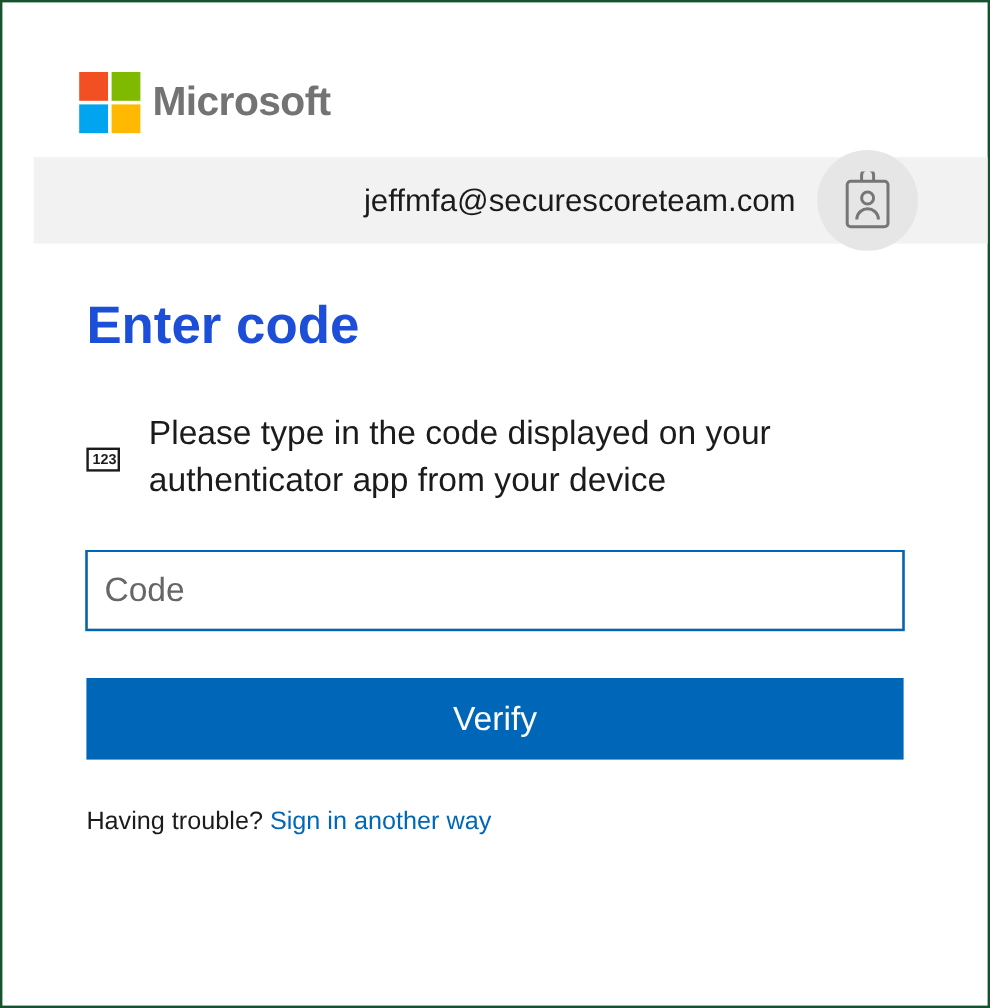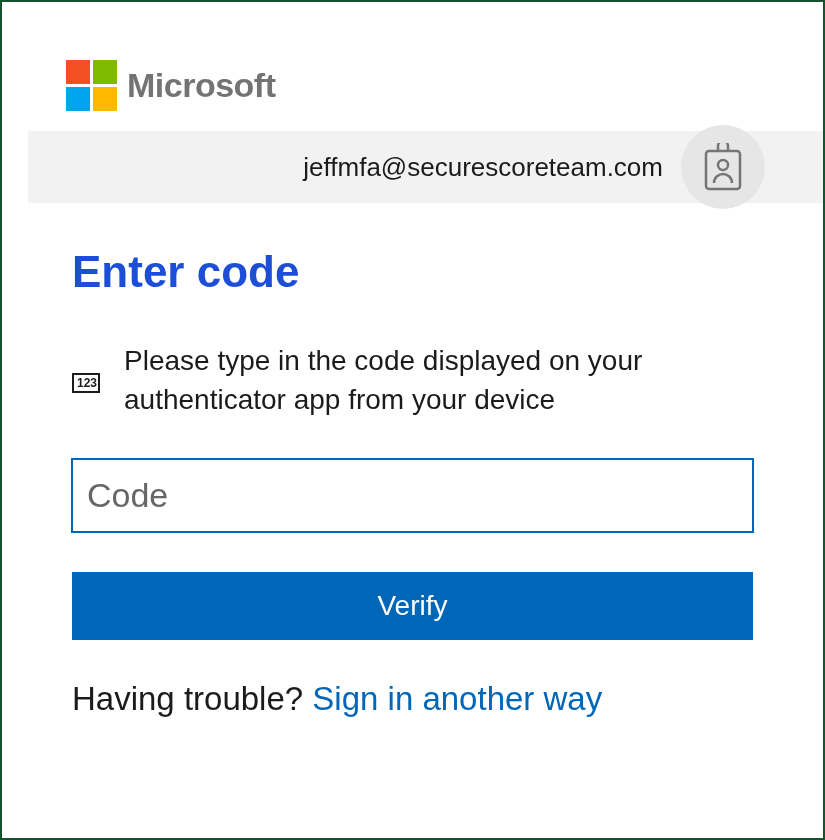--- a/index.html
+++ b/index.html
@@ -112,41 +112,41 @@
     .instruction-text {
       font-size: 28px;
       color: #1b1b1b;
       line-height: 1.4;
     }
     .code-input {
       width: 100%;
       border: 1px solid #666;
       outline: 2px solid #0067b8;
       outline-offset: -1px;
-      font-size: 34px;
+      font-size: 28px;
       padding: 16px 14px;
       color: #404040;
       margin-bottom: 40px;
     }
     .code-input::placeholder {
       color: #666;
     }
     .verify-button {
       width: 100%;
       background: #0067b8;
       color: #fff;
       border: none;
       font-size: 28px;
       font-weight: 400;
       padding: 18px 0;
       cursor: pointer;
       margin-bottom: 40px;
     }
     .trouble-row {
-      font-size: 33px;
+      font-size: 21px;
       color: #1b1b1b;
       margin-bottom: 40px;
     }
     .trouble-link {
       color: #0067b8;
       cursor: pointer;
     }
     .more-info-link {
       font-size: 25px;
       color: #0067b8;

